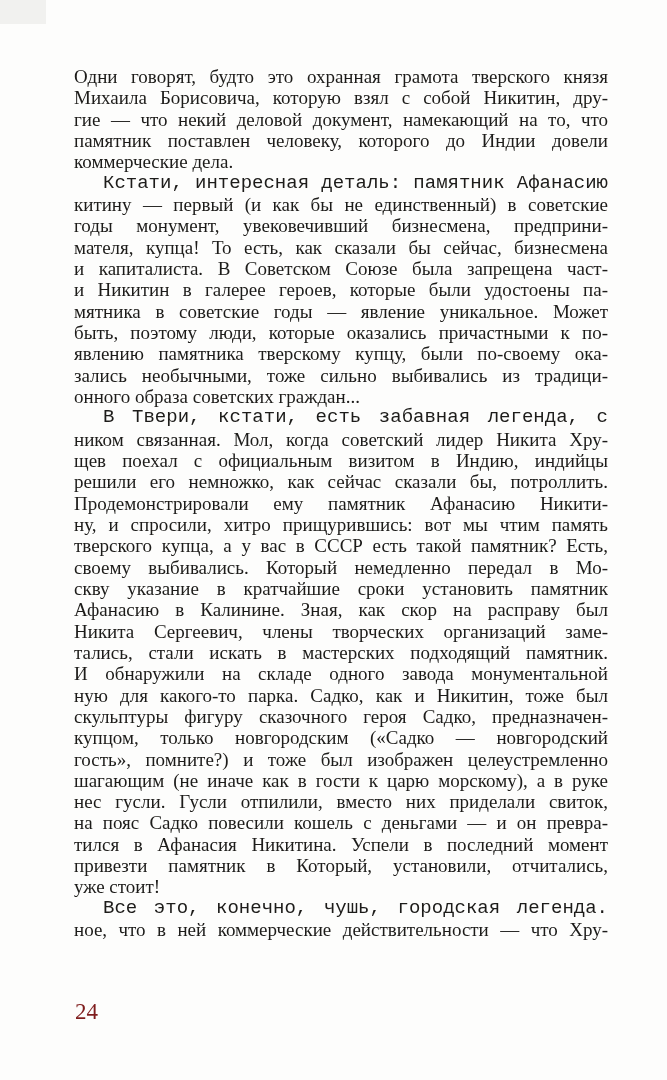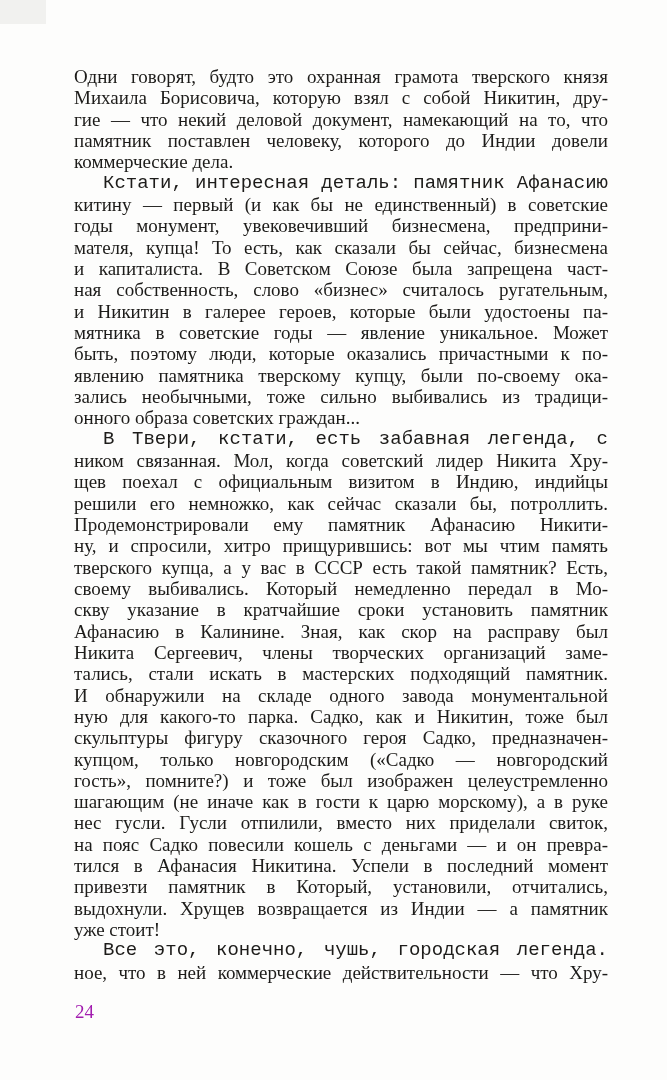--- a/index.html
+++ b/index.html
@@ -49,42 +49,41 @@
     text-align-last: left;
   }
   .line.indent {
     text-indent: 29px;
     font-family: Liberation Mono, monospace;
   }
   .page-number {
     position: absolute;
     left: 75px;
     top: 1001px;
-    font-size: 19px;
+    font-size: 23px;
     line-height: 21px;
-    color: #a21caf;
+    color: #7f1d1d;
   }
 </style>
 </head>
 <body>
 
 <div class="page">
   <div class="smudge-tl"></div>
   <div class="text-block">
       <div class="line">Одни говорят, будто это охранная грамота тверского князя</div>
       <div class="line">Михаила Борисовича, которую взял с собой Никитин, дру-</div>
       <div class="line">гие — что некий деловой документ, намекающий на то, что</div>
       <div class="line">памятник поставлен человеку, которого до Индии довели</div>
       <div class="line flush">коммерческие дела.</div>
       <div class="line indent">Кстати, интересная деталь: памятник Афанасию Ни-</div>
       <div class="line">китину — первый (и как бы не единственный) в советские</div>
       <div class="line">годы монумент, увековечивший бизнесмена, предприни-</div>
       <div class="line">мателя, купца! То есть, как сказали бы сейчас, бизнесмена</div>
       <div class="line">и капиталиста. В Советском Союзе была запрещена част-</div>
-      <div class="line">ная собственность, слово «бизнес» считалось ругательным,</div>
       <div class="line">и Никитин в галерее героев, которые были удостоены па-</div>
       <div class="line">мятника в советские годы — явление уникальное. Может</div>
       <div class="line">быть, поэтому люди, которые оказались причастными к по-</div>
       <div class="line">явлению памятника тверскому купцу, были по-своему ока-</div>
       <div class="line">зались необычными, тоже сильно выбивались из традици-</div>
       <div class="line flush">онного образа советских граждан...</div>
       <div class="line indent">В Твери, кстати, есть забавная легенда, с этим памят-</div>
       <div class="line">ником связанная. Мол, когда советский лидер Никита Хру-</div>
       <div class="line">щев поехал с официальным визитом в Индию, индийцы</div>
       <div class="line">решили его немножко, как сейчас сказали бы, потроллить.</div>
@@ -99,20 +98,19 @@
       <div class="line">И обнаружили на складе одного завода монументальной</div>
       <div class="line">ную для какого-то парка. Садко, как и Никитин, тоже был</div>
       <div class="line">скульптуры фигуру сказочного героя Садко, предназначен-</div>
       <div class="line">купцом, только новгородским («Садко — новгородский</div>
       <div class="line">гость», помните?) и тоже был изображен целеустремленно</div>
       <div class="line">шагающим (не иначе как в гости к царю морскому), а в руке</div>
       <div class="line">нес гусли. Гусли отпилили, вместо них приделали свиток,</div>
       <div class="line">на пояс Садко повесили кошель с деньгами — и он превра-</div>
       <div class="line">тился в Афанасия Никитина. Успели в последний момент</div>
       <div class="line">привезти памятник в Который, установили, отчитались,</div>
-      <div class="line">выдохнули. Хрущев возвращается из Индии — а памятник</div>
       <div class="line flush">уже стоит!</div>
       <div class="line indent">Все это, конечно, чушь, городская легенда. Единствен-</div>
       <div class="line">ное, что в ней коммерческие действительности — что Хру-</div>
     </div>
   <div class="page-number">24</div>
   <div class="smudge-br"></div>
 </div>
 
 </body></html>

